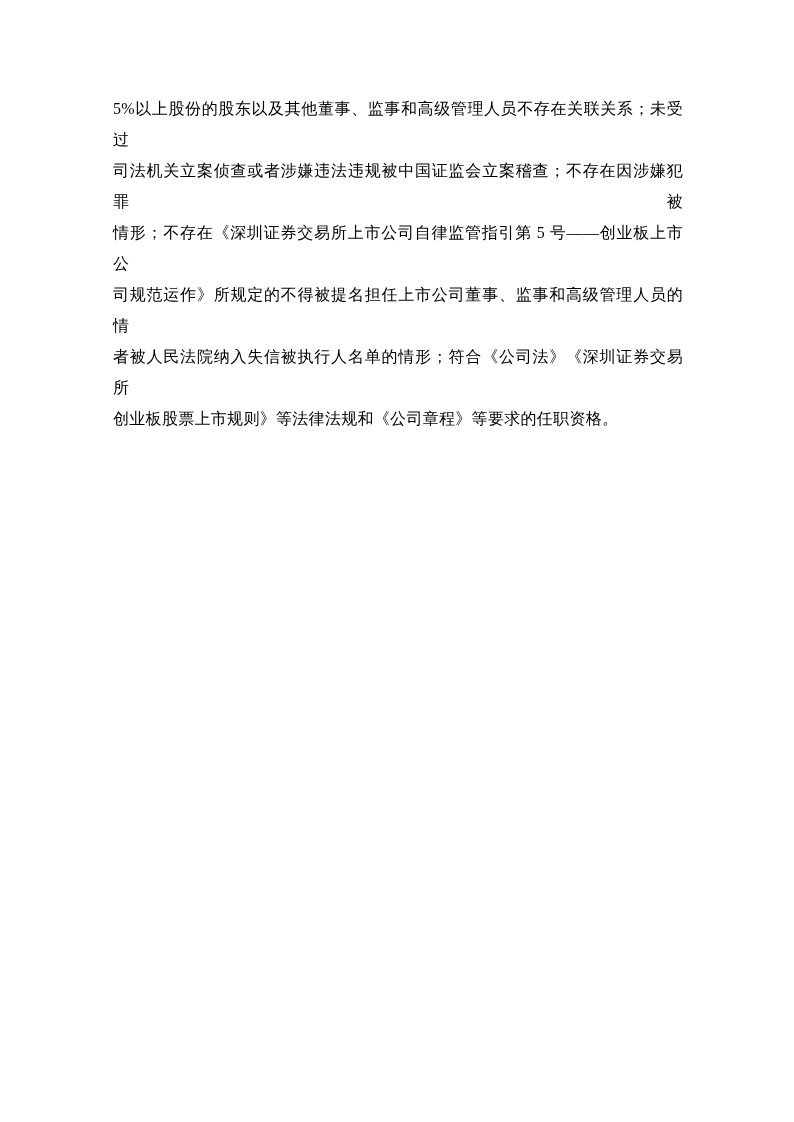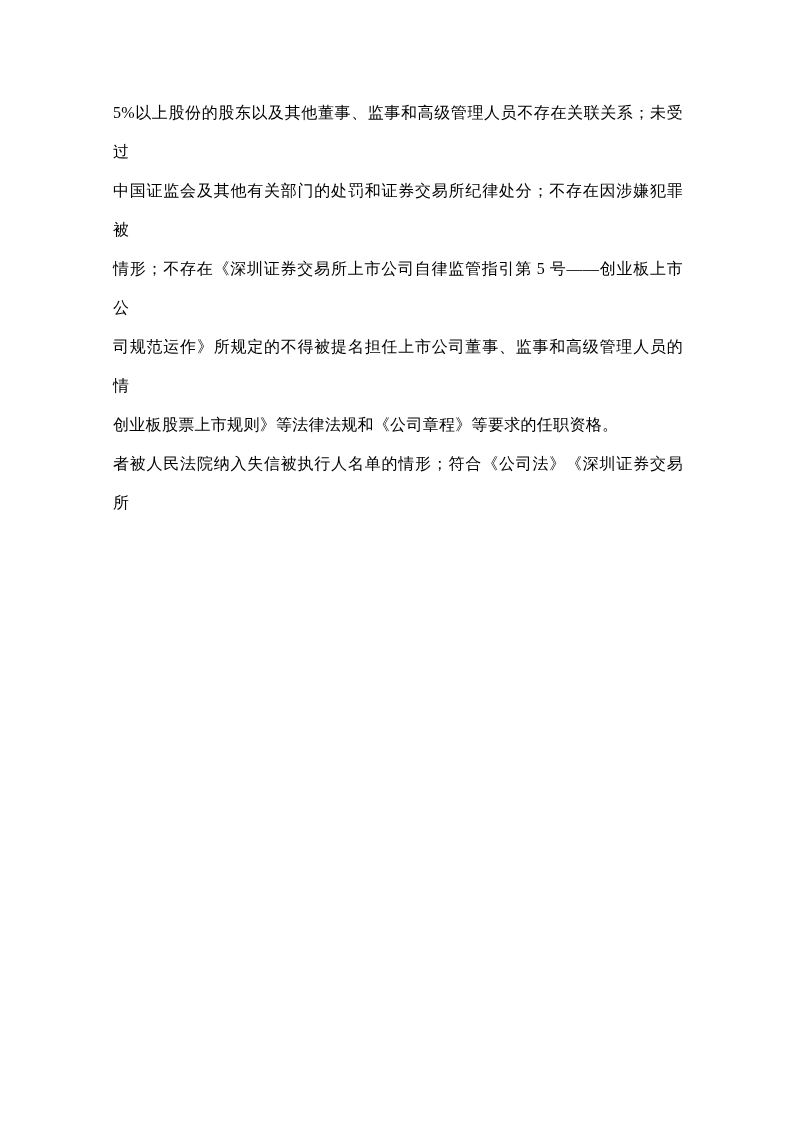--- a/index.html
+++ b/index.html
@@ -18,38 +18,38 @@
     background: var(--bg);
     overflow: hidden;
   }
   .paragraph {
     position: absolute;
     left: 113px;
     top: 93px;
     width: 570px;
     font-family: "Liberation Serif", "DejaVu Serif", serif;
     font-size: 16px;
-    line-height: 39px;
+    line-height: 31px;
     color: var(--fg);
     letter-spacing: 0.3px;
   }
   .line {
     text-align: justify;
     text-align-last: justify;
     white-space: normal;
   }
   .line.last {
     text-align-last: left;
   }
 </style>
 </head>
 <body>
 
 <div class="page">
   <div class="paragraph">
     <div class="line">5%以上股份的股东以及其他董事、监事和高级管理人员不存在关联关系；未受过</div>
-    <div class="line">中国证监会及其他有关部门的处罚和证券交易所纪律处分；不存在因涉嫌犯罪被</div>
+    <div class="line">司法机关立案侦查或者涉嫌违法违规被中国证监会立案稽查；不存在因涉嫌犯罪被</div>
     <div class="line">情形；不存在《深圳证券交易所上市公司自律监管指引第 5 号——创业板上市公</div>
     <div class="line">司规范运作》所规定的不得被提名担任上市公司董事、监事和高级管理人员的情</div>
+    <div class="line">者被人民法院纳入失信被执行人名单的情形；符合《公司法》《深圳证券交易所</div>
     <div class="line last">创业板股票上市规则》等法律法规和《公司章程》等要求的任职资格。</div>
-    <div class="line">者被人民法院纳入失信被执行人名单的情形；符合《公司法》《深圳证券交易所</div>
   </div>
 </div>
 
 </body></html>

